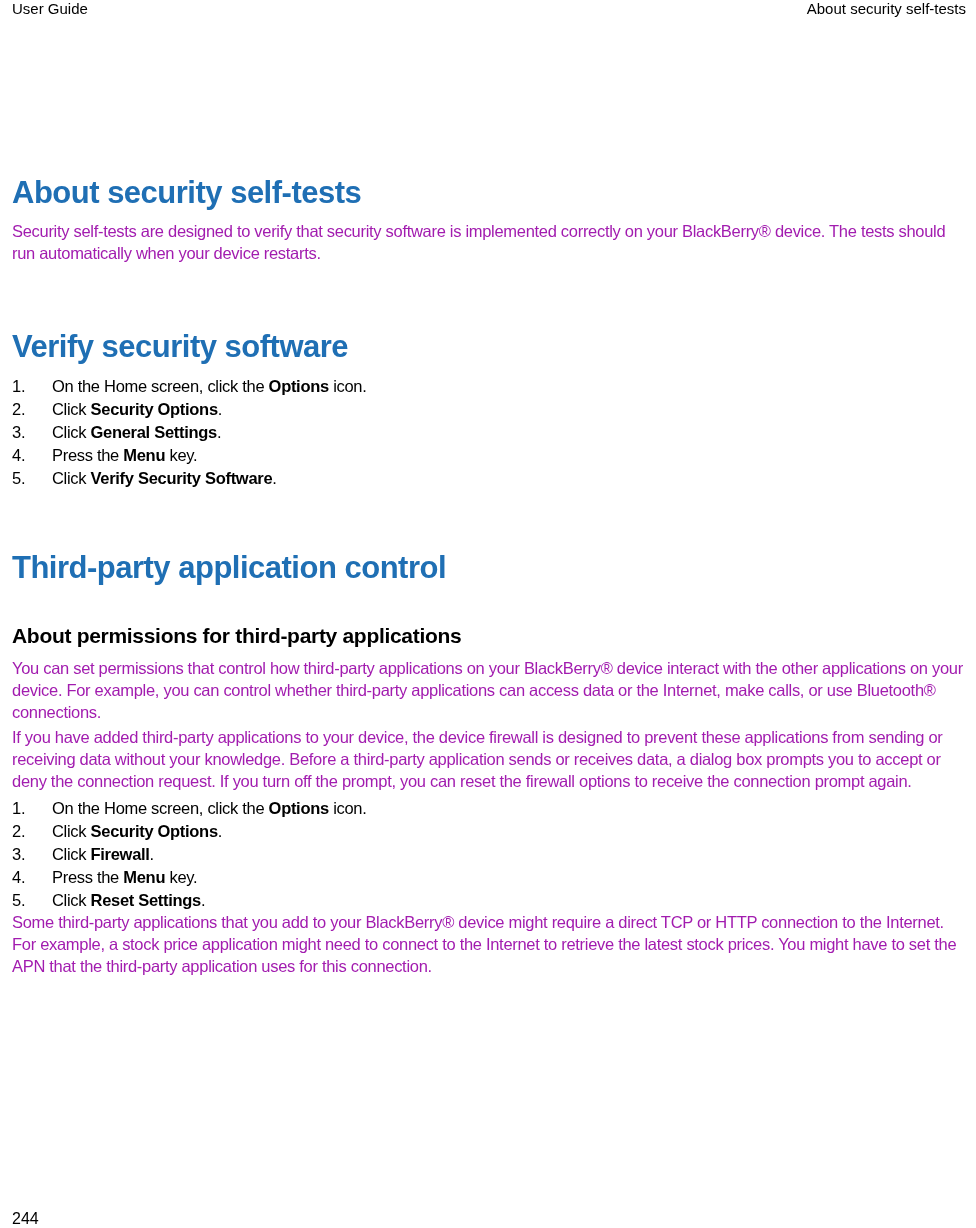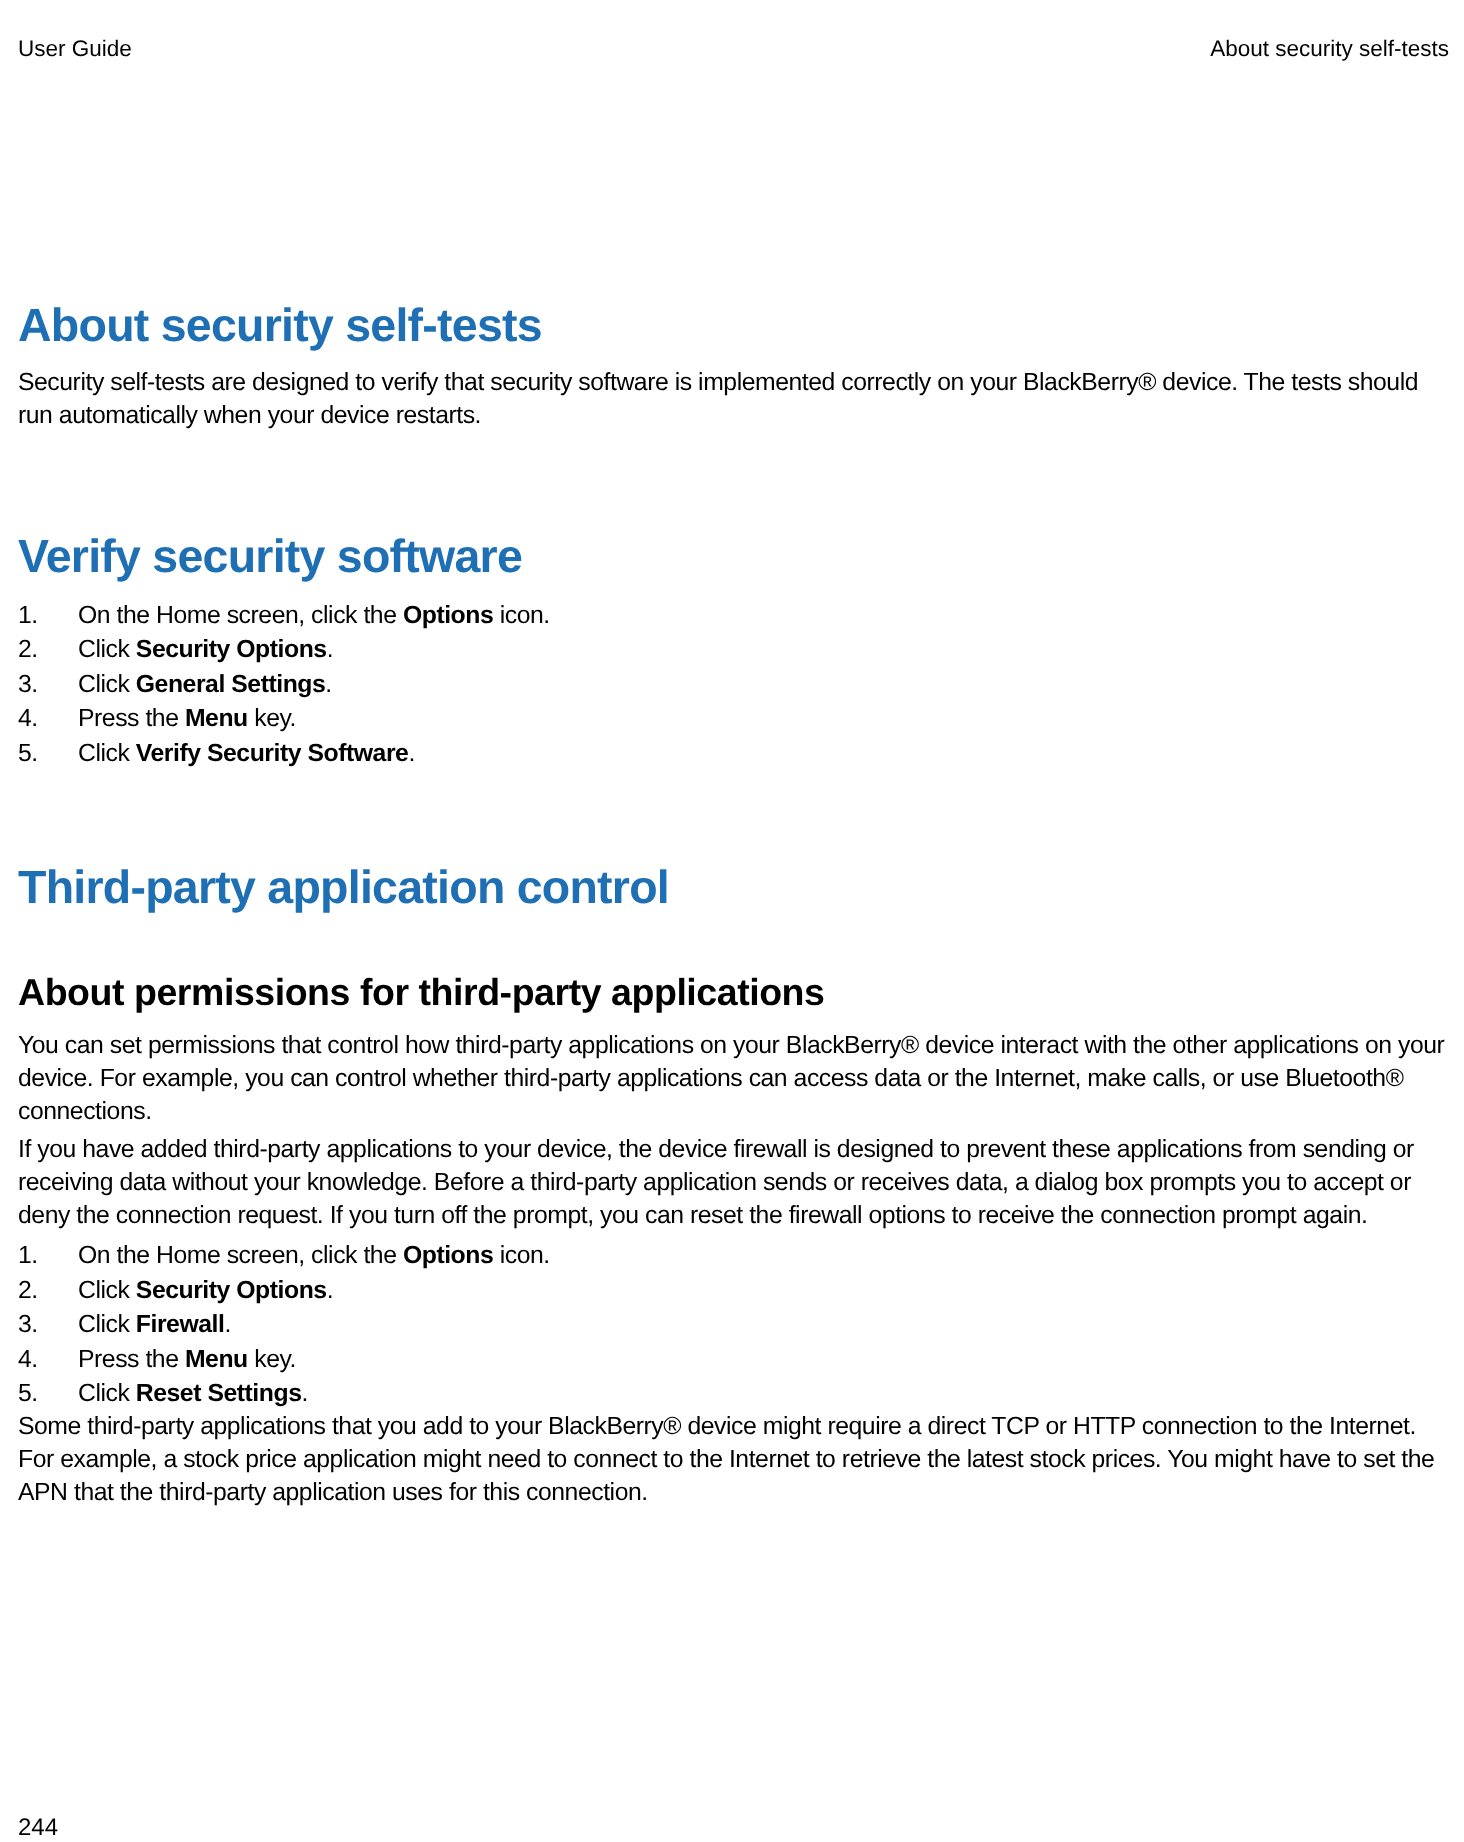--- a/index.html
+++ b/index.html
@@ -6,21 +6,21 @@
     body {
       width: 976px;
       height: 1228px;
       background: #ffffff;
       font-family: "Myriad Pro", "Segoe UI", Arial, sans-serif;
       color: #000;
       position: relative;
       padding: 0;
     }
     .page {
-      padding: 24px 10px 0 12px;
+      padding: 0 10px 0 12px;
       height: 100%;
       position: relative;
     }
     .header-row {
       display: flex;
       justify-content: space-between;
       font-size: 15px;
       font-weight: 400;
       color: #000;
       padding: 0 0 0 0;
@@ -36,33 +36,33 @@
       font-size: 31px;
       font-weight: 700;
       color: #1f6fb4;
       letter-spacing: -0.5px;
       margin-bottom: 10px;
     }
     .h1.spaced-top { margin-top: 64px; }
     .h1.spaced-top-large { margin-top: 60px; }
 
     .h2 {
-      font-size: 25px;
+      font-size: 21px;
       font-weight: 700;
       color: #000;
       margin-top: 38px;
       margin-bottom: 10px;
       letter-spacing: -0.3px;
     }
 
     .para {
       font-size: 16.5px;
       line-height: 1.32;
       margin-bottom: 4px;
-      color: #000000;
+      color: #a21caf;
       letter-spacing: -0.3px;
     }
     .para + .para { margin-top: 0; }
 
     .steps {
       list-style: none;
       counter-reset: step;
       margin-top: 2px;
     }
     .steps li {

